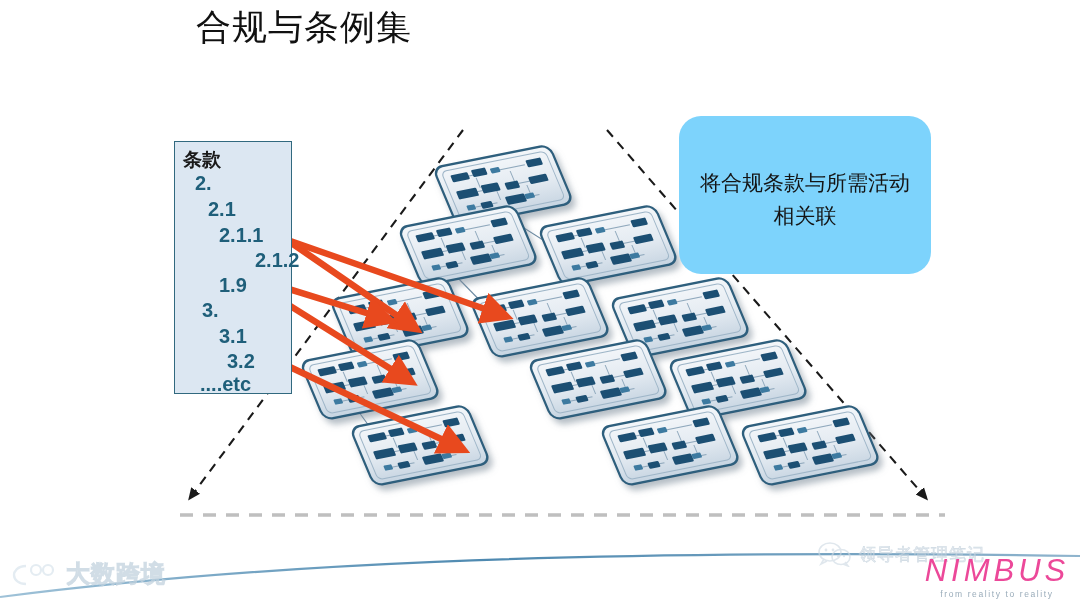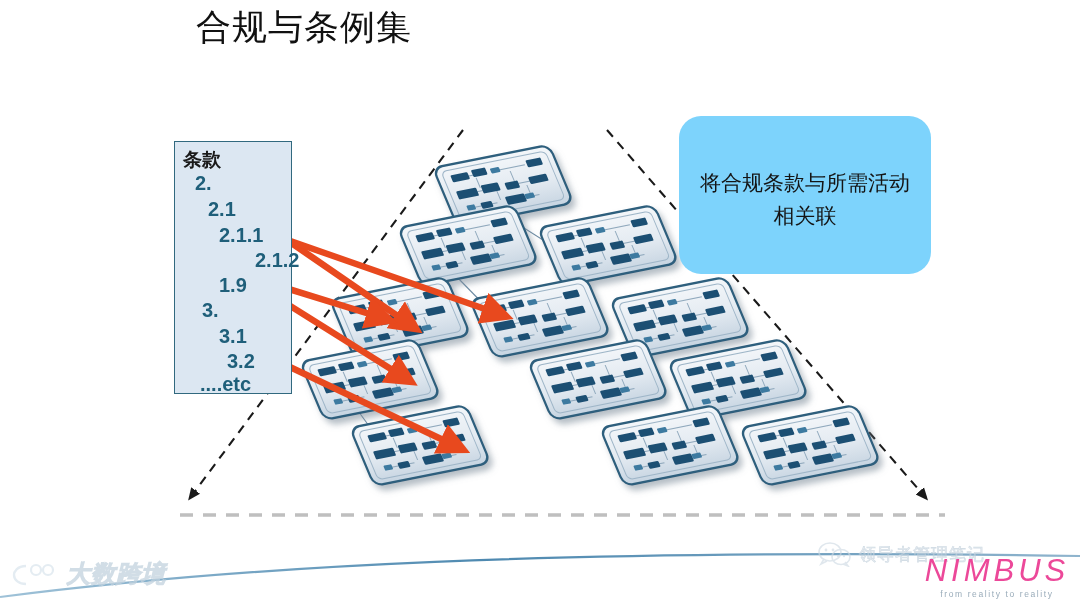--- a/index.html
+++ b/index.html
@@ -131,21 +131,20 @@
   }
 
   #brand-watermark {
     position: absolute;
     left: 12px;
     top: 558px;
     display: flex;
     align-items: center;
     gap: 6px;
     opacity: 0.75;
-    font-style: italic;
   }
   #brand-text {
     font-size: 24px;
     font-weight: bold;
     color: #eef3f7;
     -webkit-text-stroke: 1px #c2d2de;
     letter-spacing: 1px;
     white-space: nowrap;
   }
 </style>

